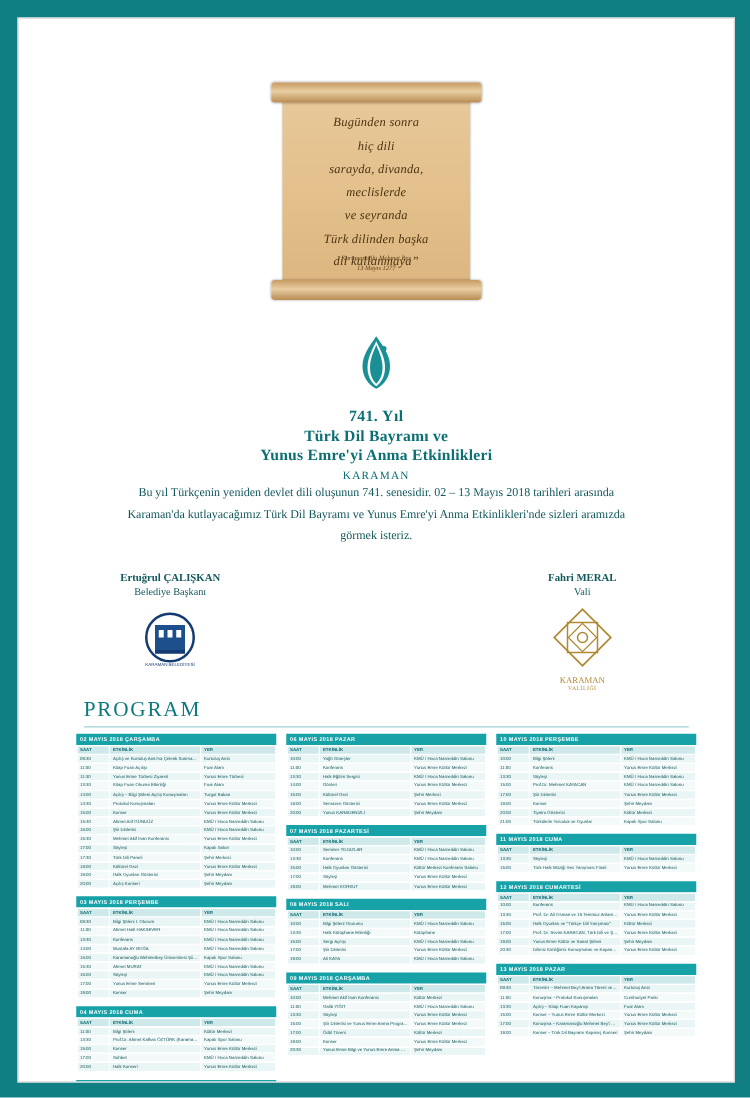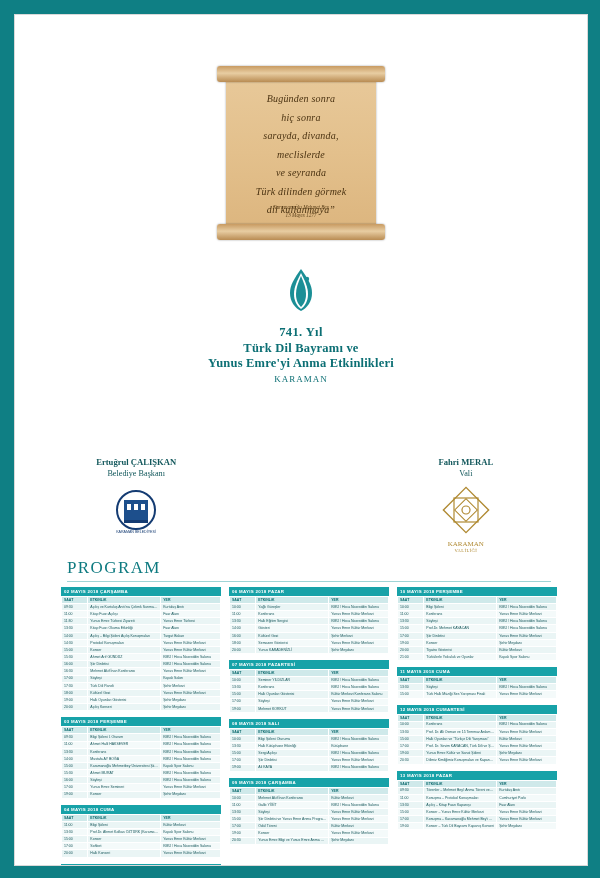--- a/index.html
+++ b/index.html
@@ -124,25 +124,25 @@
 </style>
 </head>
 <body>
 
 <div class="poster">
 
   <div class="scroll-wrap">
     <div class="scroll">
       <div class="scroll-text">
         <span>Bugünden sonra</span>
-        <span>hiç sonra</span>
+        <span>hiç dili</span>
         <span>sarayda, divanda,</span>
         <span>meclislerde</span>
         <span>ve seyranda</span>
-        <span>Türk dilinden görmek</span>
+        <span>Türk dilinden başka</span>
         <span>dil kullanmaya”</span>
       </div>
       <div class="scroll-sign">
         <div>Karamanoğlu Mehmet Bey</div>
         <div>13 Mayıs 1277</div>
       </div>
     </div>
   </div>
 
   <div class="logo-block">
@@ -155,20 +155,21 @@
       </svg>
     </span>
     <div class="title-main">
       <div class="l1">741. Yıl</div>
       <div class="l2">Türk Dil Bayramı ve</div>
       <div class="l3">Yunus Emre'yi Anma Etkinlikleri</div>
       <div class="l4">KARAMAN</div>
     </div>
   </div>
 
+  <div class="invite">Bu yıl Türkçenin yeniden devlet dili oluşunun 741. senesidir. 02 – 13 Mayıs 2018 tarihleri arasında Karaman'da kutlayacağımız Türk Dil Bayramı ve Yunus Emre'yi Anma Etkinlikleri'nde sizleri aramızda görmek isteriz.</div>
 
   <div class="sigs">
 
     <div class="sig">
       <div class="nm">Ertuğrul ÇALIŞKAN</div>
       <div class="tl">Belediye Başkanı</div>
       <div class="seal">
         <svg width="52" height="52" viewBox="0 0 52 52">
           <circle cx="26" cy="24" r="19" fill="#ffffff" stroke="#143b72" stroke-width="2"></circle>
           <rect x="14" y="14" width="24" height="20" fill="#1d4f8c"></rect>

